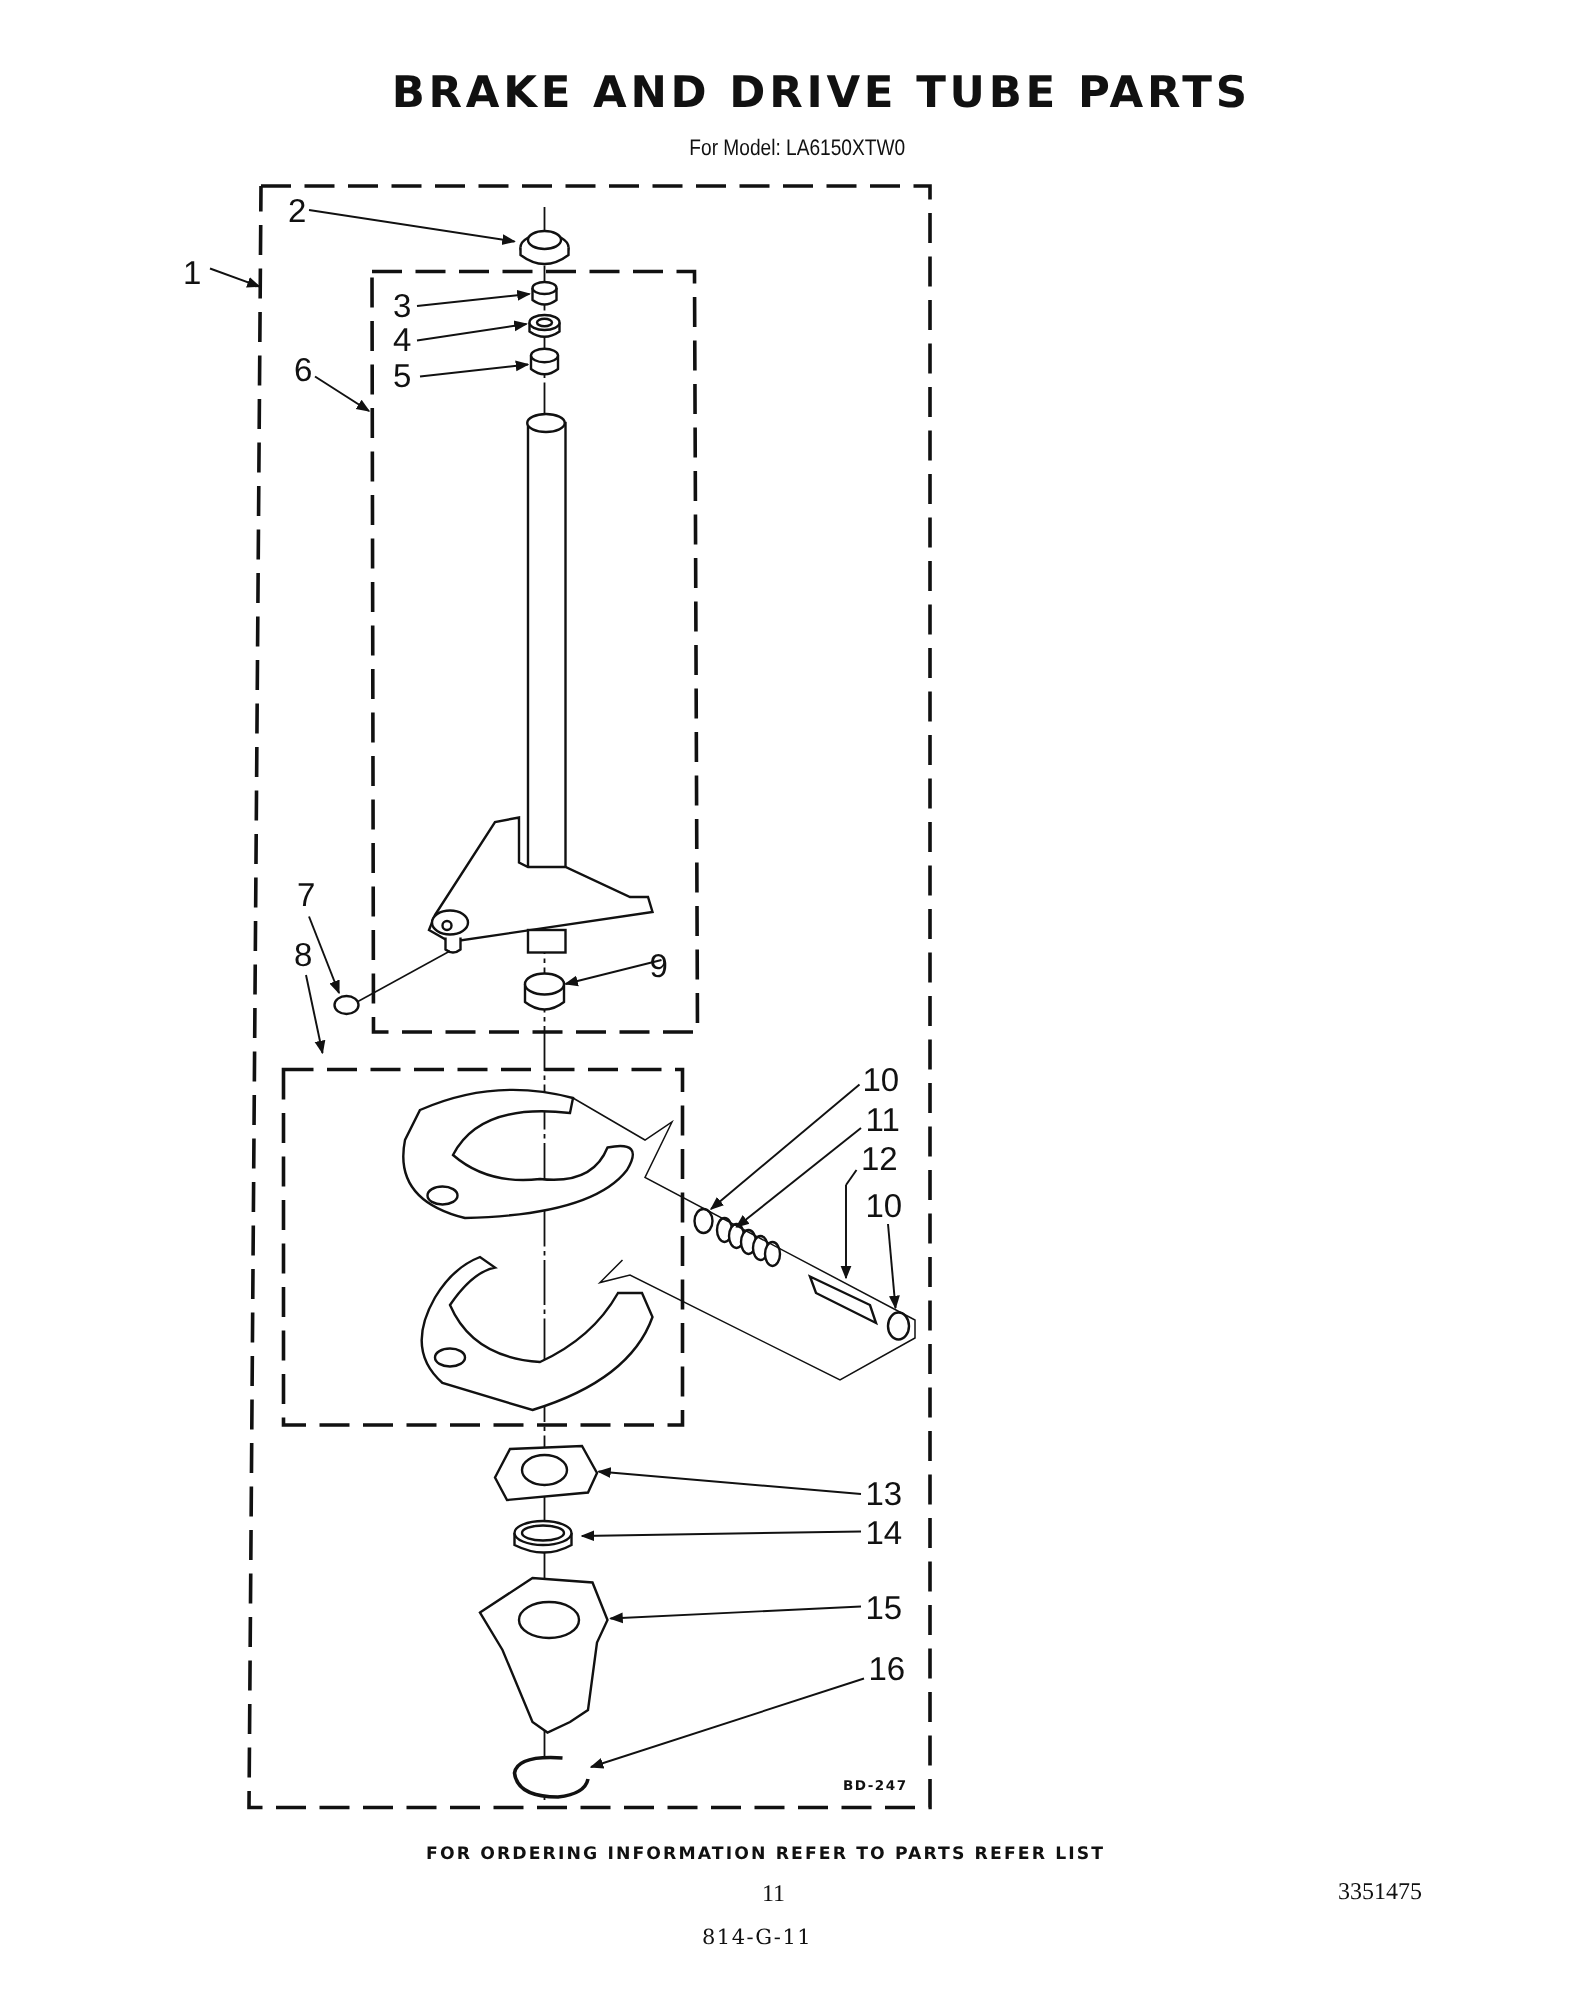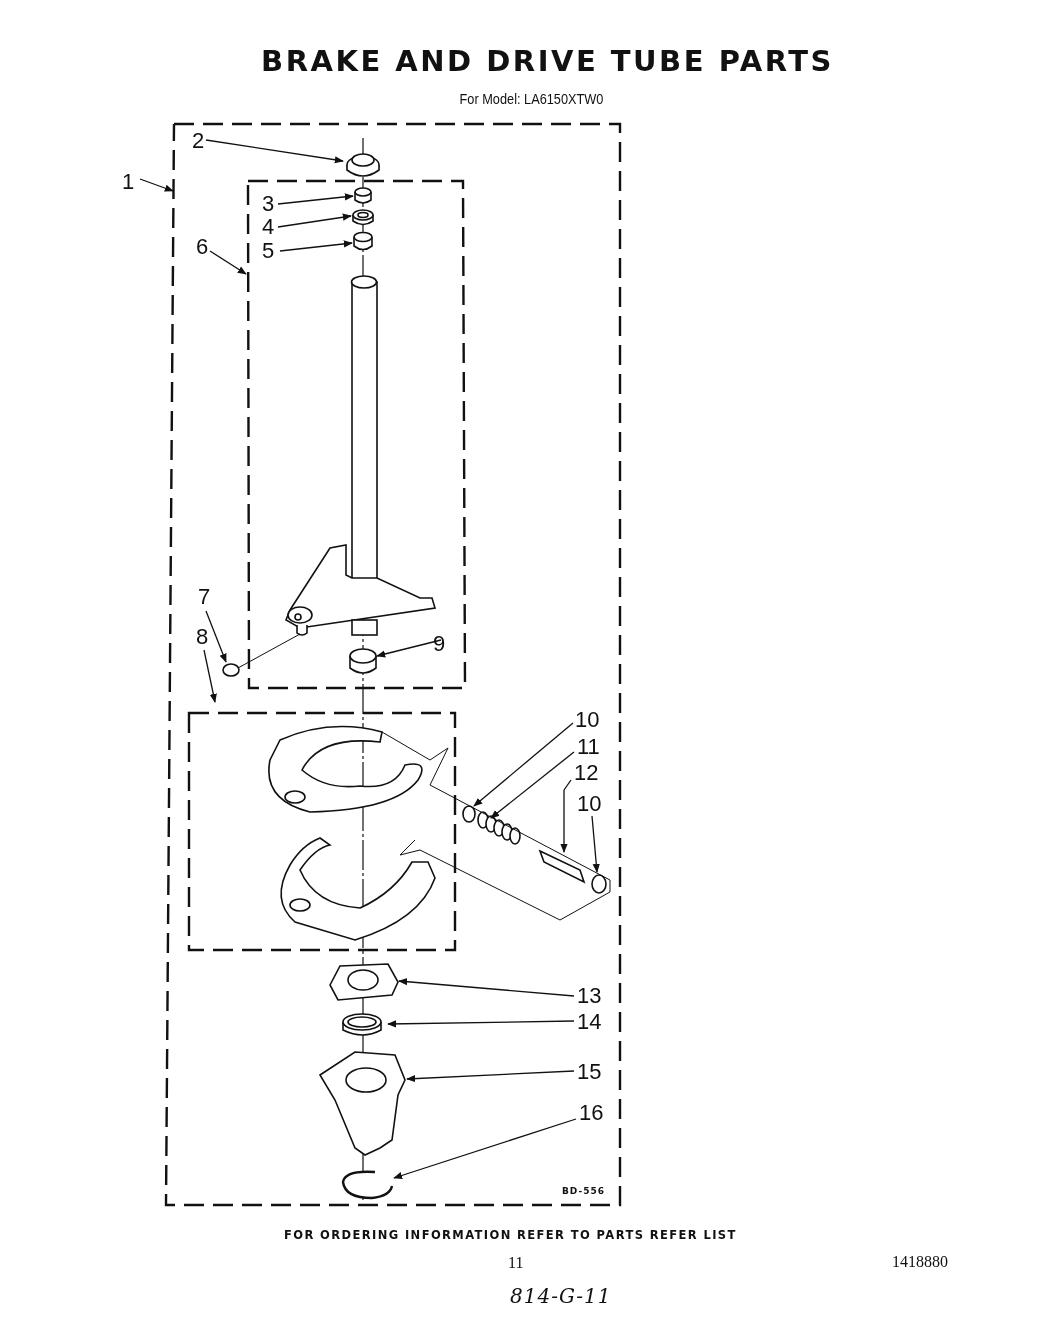--- a/index.html
+++ b/index.html
@@ -2,21 +2,21 @@
 <html><head>
 <meta charset="utf-8">
 <style>
   html,body{margin:0;padding:0;background:#fff;}
   body{width:1050px;height:1332px;position:relative;overflow:hidden;font-family:"Liberation Sans",sans-serif;color:#111;}
   .title{position:absolute;left:0;width:1095px;top:44px;text-align:center;font-family:"DejaVu Sans",sans-serif;font-weight:bold;font-size:29px;letter-spacing:2.5px;}
   .subtitle{position:absolute;left:0;width:1063px;top:90px;text-align:center;font-family:"Liberation Sans",sans-serif;font-size:15px;transform:scaleX(0.85);}
   .footer-note{position:absolute;left:284px;top:1228px;font-family:"DejaVu Sans",sans-serif;font-weight:bold;font-size:11.5px;letter-spacing:1.4px;}
   .page-num{position:absolute;left:508px;top:1254px;font-family:"Liberation Serif",serif;font-size:16px;}
   .doc-num{position:absolute;left:892px;top:1253px;font-family:"Liberation Serif",serif;font-size:16px;}
-  .handwritten{position:absolute;left:510px;top:1284px;font-family:"DejaVu Serif",serif;font-style:italic;font-size:20px;letter-spacing:1px;}
+  .handwritten{position:absolute;left:468px;top:1284px;font-family:"DejaVu Serif",serif;font-size:14px;letter-spacing:1px;}
   .bd-code{position:absolute;left:562px;top:1186px;font-family:"DejaVu Sans",sans-serif;font-weight:bold;font-size:9px;letter-spacing:1px;}
   svg.diagram{position:absolute;left:0;top:0;}
   .callout{font-family:"Liberation Sans",sans-serif;font-size:22px;fill:#111;}
 </style>
 </head>
 <body>
 
 <div class="title">BRAKE AND DRIVE TUBE PARTS</div>
 <div class="subtitle">For Model: LA6150XTW0</div>
 
@@ -156,17 +156,17 @@
   <text class="callout" x="575" y="727">10</text>
   <text class="callout" x="577" y="754">11</text>
   <text class="callout" x="574" y="780">12</text>
   <text class="callout" x="577" y="811">10</text>
   <text class="callout" x="577" y="1003">13</text>
   <text class="callout" x="577" y="1029">14</text>
   <text class="callout" x="577" y="1079">15</text>
   <text class="callout" x="579" y="1120">16</text>
 </svg>
 
-<div class="bd-code">BD-556</div>
+<div class="bd-code">BD-247</div>
 <div class="footer-note">FOR ORDERING INFORMATION REFER TO PARTS REFER LIST</div>
 <div class="page-num">11</div>
-<div class="doc-num">1418880</div>
+<div class="doc-num">3351475</div>
 <div class="handwritten">814-G-11</div>
 
 </body></html>

